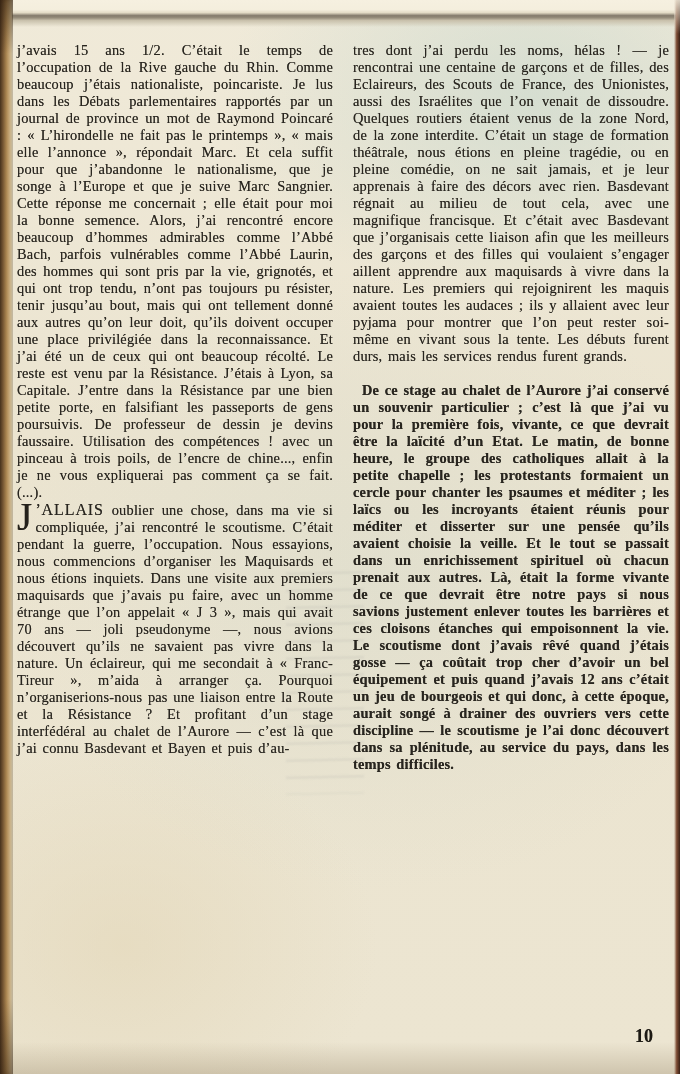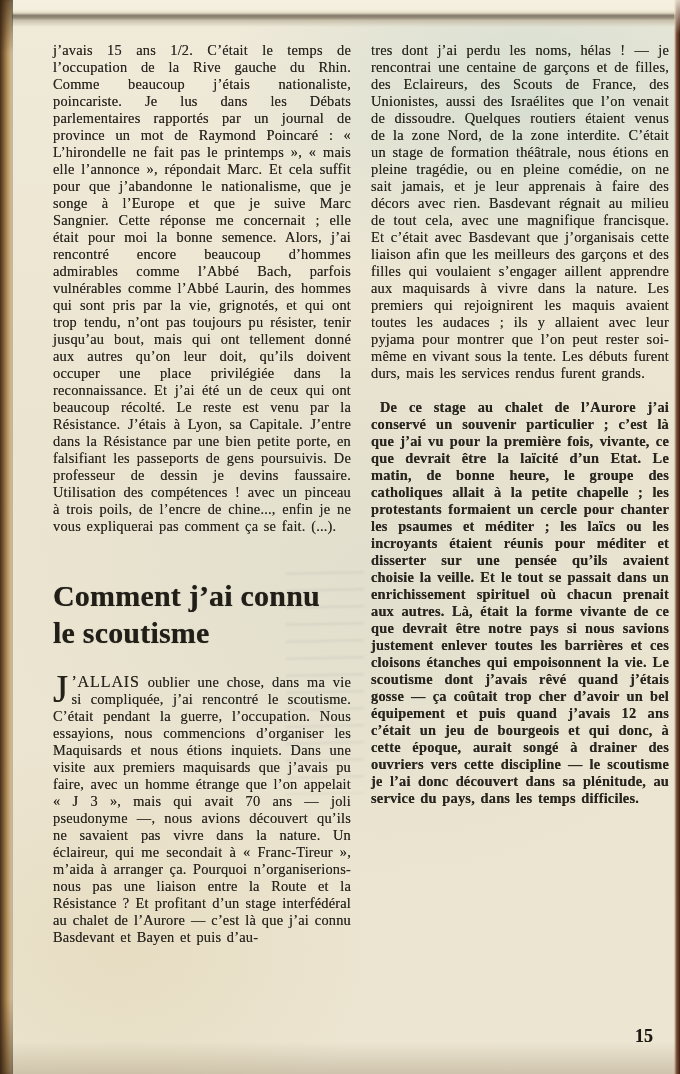--- a/index.html
+++ b/index.html
@@ -46,21 +46,21 @@
   .ghost {
     position: absolute; left: 286px; top: 572px; width: 78px; height: 222px;
     background: repeating-linear-gradient(180deg,
       rgba(96,102,110,0.11) 0px, rgba(96,102,110,0.11) 2px,
       rgba(96,102,110,0) 2px, rgba(96,102,110,0) 17px);
     filter: blur(1.3px);
     transform: skewY(-1.2deg);
   }
   .content {
     position: absolute; left: 17px; right: 11px; top: 42px; bottom: 0;
-    display: flex; gap: 20px; margin-left: 36px;
+    display: flex; gap: 20px;
   }
   .col { flex: 1 1 0; min-width: 0; }
   .body-text {
     margin: 0;
     font-size: 14.4px;
     line-height: 17px;
     text-align: justify;
     color: #28251f;
     word-spacing: 1.8px;
     letter-spacing: 0.2px;
@@ -104,33 +104,29 @@
 <body>
 
 <div class="scan">
   <div class="edge-top"></div>
   <div class="ghost"></div>
 
   <div class="content">
     <div class="col col-left">
       <p class="body-text">j’avais 15 ans 1/2. C’était le temps de l’occupation de la Rive gauche du Rhin. Comme beaucoup j’étais nationaliste, poincariste. Je lus dans les Débats parlementaires rapportés par un journal de province un mot de Raymond Poincaré : « L’hirondelle ne fait pas le printemps », « mais elle l’annonce », répondait Marc. Et cela suffit pour que j’abandonne le nationalisme, que je songe à l’Europe et que je suive Marc Sangnier. Cette réponse me concernait ; elle était pour moi la bonne semence. Alors, j’ai rencontré encore beaucoup d’hommes admirables comme l’Abbé Bach, parfois vulnérables comme l’Abbé Laurin, des hommes qui sont pris par la vie, grignotés, et qui ont trop tendu, n’ont pas toujours pu résister, tenir jusqu’au bout, mais qui ont tellement donné aux autres qu’on leur doit, qu’ils doivent occuper une place privilégiée dans la reconnaissance. Et j’ai été un de ceux qui ont beaucoup récolté. Le reste est venu par la Résistance. J’étais à Lyon, sa Capitale. J’entre dans la Résistance par une bien petite porte, en falsifiant les passeports de gens poursuivis. De professeur de dessin je devins faussaire. Utilisation des compétences ! avec un pinceau à trois poils, de l’encre de chine..., enfin je ne vous expliquerai pas comment ça se fait. (...).</p>
 
-      <h2 class="heading">
-        <span class="hline">Comment j’ai connu</span>
-        <span class="hline">le scoutisme</span>
-      </h2>
 
       <p class="body-text">
         <span class="dropcap">J</span><span class="lead-caps">’ALLAIS</span><span> oublier une chose, dans ma vie si compliquée, j’ai rencontré le scoutisme. C’était pendant la guerre, l’occupation. Nous essayions, nous commencions d’organiser les Maquisards et nous étions inquiets. Dans une visite aux premiers maquisards que j’avais pu faire, avec un homme étrange que l’on appelait « J 3 », mais qui avait 70 ans — joli pseudonyme —, nous avions découvert qu’ils ne savaient pas vivre dans la nature. Un éclaireur, qui me secondait à « Franc-Tireur », m’aida à arranger ça. Pourquoi n’organiserions-nous pas une liaison entre la Route et la Résistance ? Et profitant d’un stage interfédéral au chalet de l’Aurore — c’est là que j’ai connu Basdevant et Bayen et puis d’au-</span>
       </p>
     </div>
 
     <div class="col col-right">
       <p class="body-text">tres dont j’ai perdu les noms, hélas ! — je rencontrai une centaine de garçons et de filles, des Eclaireurs, des Scouts de France, des Unionistes, aussi des Israélites que l’on venait de dissoudre. Quelques routiers étaient venus de la zone Nord, de la zone interdite. C’était un stage de formation théâtrale, nous étions en pleine tragédie, ou en pleine comédie, on ne sait jamais, et je leur apprenais à faire des décors avec rien. Basdevant régnait au milieu de tout cela, avec une magnifique francisque. Et c’était avec Basdevant que j’organisais cette liaison afin que les meilleurs des garçons et des filles qui voulaient s’engager aillent apprendre aux maquisards à vivre dans la nature. Les premiers qui rejoignirent les maquis avaient toutes les audaces ; ils y allaient avec leur pyjama pour montrer que l’on peut rester soi-même en vivant sous la tente. Les débuts furent durs, mais les services rendus furent grands.</p>
       <p class="body-text indent">De ce stage au chalet de l’Aurore j’ai conservé un souvenir particulier ; c’est là que j’ai vu pour la première fois, vivante, ce que devrait être la laïcité d’un Etat. Le matin, de bonne heure, le groupe des catholiques allait à la petite chapelle ; les protestants formaient un cercle pour chanter les psaumes et méditer ; les laïcs ou les incroyants étaient réunis pour méditer et disserter sur une pensée qu’ils avaient choisie la veille. Et le tout se passait dans un enrichissement spirituel où chacun prenait aux autres. Là, était la forme vivante de ce que devrait être notre pays si nous savions justement enlever toutes les barrières et ces cloisons étanches qui empoisonnent la vie. Le scoutisme dont j’avais rêvé quand j’étais gosse — ça coûtait trop cher d’avoir un bel équipement et puis quand j’avais 12 ans c’était un jeu de bourgeois et qui donc, à cette époque, aurait songé à drainer des ouvriers vers cette discipline — le scoutisme je l’ai donc découvert dans sa plénitude, au service du pays, dans les temps difficiles.</p>
     </div>
   </div>
 
   <div class="binding"></div>
   <div class="edge-right"></div>
 
-  <div class="page-number">15</div>
+  <div class="page-number">10</div>
 </div>
 
 </body></html>

